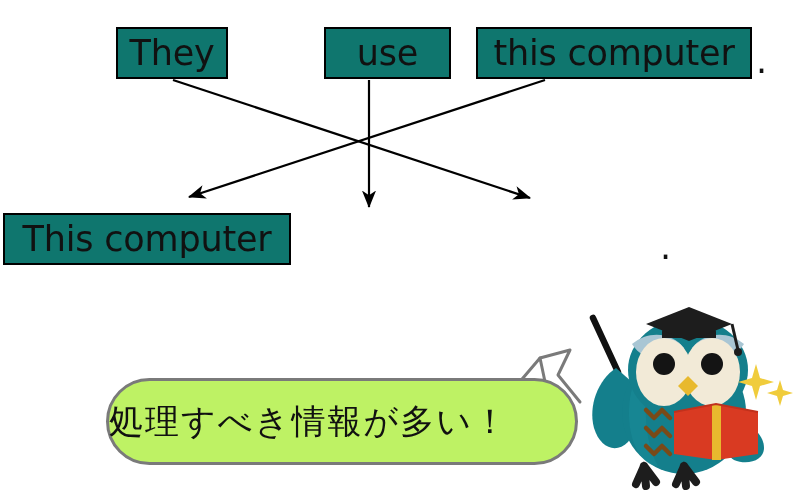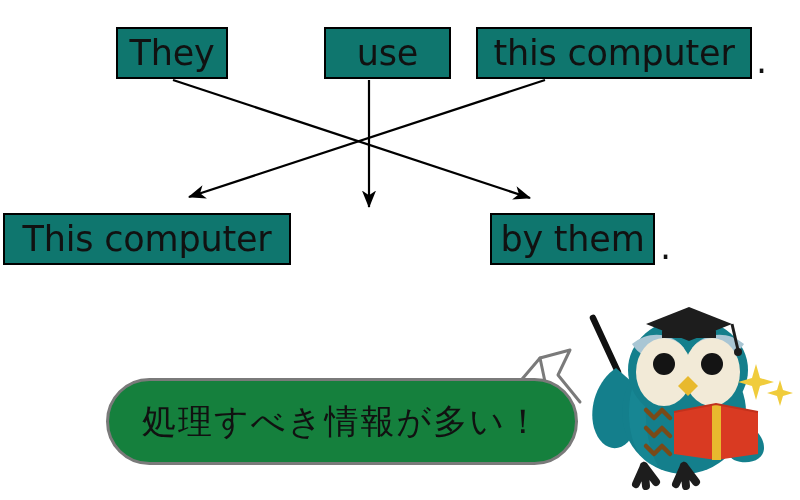--- a/index.html
+++ b/index.html
@@ -68,24 +68,24 @@
   
   #bubble {
     position: absolute;
     left: 106px;
     top: 378px;
     width: 472px;
     height: 87px;
     box-sizing: border-box;
     border: 3px solid #7a7a7a;
     border-radius: 44px;
-    background: #15803d;
+    background: #bef264;
     display: flex;
     align-items: center;
-    justify-content: center;
+    justify-content: flex-start;
   }
   #bubble-text {
     color: #111111;
     font-family: "DejaVu Sans", "Liberation Sans", sans-serif;
     font-size: 34px;
     letter-spacing: 2px;
     white-space: nowrap;
   }
   #bubble-tail {
     position: absolute;
@@ -113,21 +113,20 @@
 
   <div class="chunk" id="box-use">use</div>
 
   <div class="chunk" id="box-this-comp-t">this computer</div>
 
   <div class="period" id="period-top">.</div>
 
   <div class="chunk" id="box-this-comp-b">This computer</div>
 
 
-  <div class="chunk" id="box-by-them">by them</div>
 
   <div class="period" id="period-bottom">.</div>
 
   <svg id="arrows" viewBox="0 0 800 500">
     <defs>
       <marker id="ah" markerWidth="9" markerHeight="9" refX="7.5" refY="3.2" orient="auto" markerUnits="strokeWidth">
         <path d="M0,0 L8,3.2 L0,6.4 L2.2,3.2 Z" fill="#000000"></path>
       </marker>
     </defs>
 

